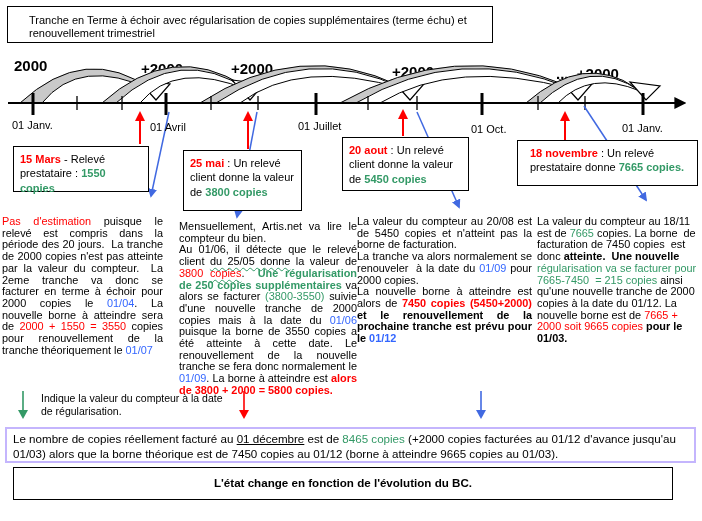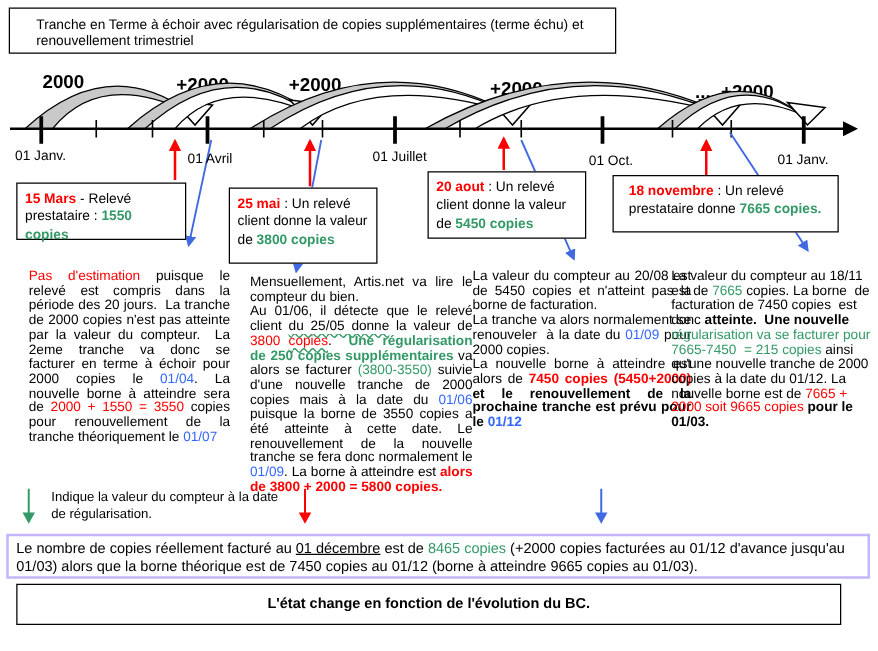--- a/index.html
+++ b/index.html
@@ -13,21 +13,21 @@
     font-size:11px;padding:7px 8px 16px 21px;line-height:1.2;
   }
   .arc-label{position:absolute;font-weight:bold;font-size:15px;letter-spacing:0px;}
   .date-label{position:absolute;font-size:11px;}
   .tl-svg{position:absolute;left:0;top:0;}
   .callout{
     position:absolute;border:1.6px solid #000;background:#fff;box-sizing:border-box;
     font-size:11px;line-height:1.3;padding:5px 6px;
   }
   .para{position:absolute;font-size:10.9px;line-height:11.7px;white-space:pre-wrap;}
-  .just{text-align:justify;margin-left:21px;}
+  .just{text-align:justify;}
   .legend-arrow{position:absolute;}
   .legend-text{position:absolute;font-size:10.5px;line-height:1.25;}
   .footer-box1{
     position:absolute;left:5px;top:427px;width:691px;height:36px;border:2px solid #c4b5fd;
     box-sizing:border-box;font-size:11.6px;line-height:1.32;padding:2px 6px;white-space:pre-wrap;
   }
   .footer-box2{
     position:absolute;left:13px;top:467px;width:660px;height:33px;border:1.5px solid #000;
     box-sizing:border-box;text-align:center;font-size:11.6px;line-height:29px;font-weight:bold;
   }
@@ -40,21 +40,21 @@
 </style>
 </head>
 <body>
 
 <div class="canvas">
 
   <div class="title-box">
     <span>Tranche en Terme  à échoir avec régularisation de copies supplémentaires  (terme échu) et renouvellement trimestriel</span>
   </div>
 
-  <div class="arc-label" style="left:14px;top:57px;margin-left:20px;">2000</div>
+  <div class="arc-label" style="left:14px;top:57px;">2000</div>
   <div class="arc-label" style="left:141px;top:60px;">+2000</div>
   <div class="arc-label" style="left:231px;top:60px;">+2000</div>
   <div class="arc-label" style="left:392px;top:63px;">+2000</div>
   <div class="arc-label" style="left:556px;top:65px;">.....+2000</div>
 
   <svg class="tl-svg" width="702" height="240" viewBox="0 0 702 240">
     <defs>
       <marker id="mBlack" viewBox="0 0 10 10" refX="8" refY="5" markerWidth="6" markerHeight="6" orient="auto">
           <path d="M0,0 L10,5 L0,10 z" fill="#000"></path>
         </marker>
@@ -129,21 +129,21 @@
 
   <div class="date-label" style="left:12px;top:119px;">01 Janv.</div>
   <div class="date-label" style="left:150px;top:121px;">01 Avril</div>
   <div class="date-label" style="left:298px;top:120px;">01 Juillet</div>
   <div class="date-label" style="left:471px;top:123px;">01 Oct.</div>
   <div class="date-label" style="left:622px;top:122px;">01 Janv.</div>
 
   <div class="callout" style="left:13px;top:146px;width:136px;height:46px;"><span class="seg-red seg-b">15 Mars</span><span> - Relevé prestataire : </span><span class="seg-green seg-b">1550 copies</span></div>
   <div class="callout" style="left:183px;top:150px;width:119px;height:61px;"><span class="seg-red seg-b">25 mai</span><span> : Un relevé client donne la valeur de </span><span class="seg-green seg-b">3800 copies</span></div>
   <div class="callout" style="left:342px;top:137px;width:127px;height:54px;"><span class="seg-red seg-b">20 aout</span><span> : Un relevé client donne la valeur de </span><span class="seg-green seg-b">5450 copies</span></div>
-  <div class="callout" style="left:490px;top:140px;width:181px;height:46px;padding-left:12px;"><span class="seg-red seg-b">18 novembre</span><span> : Un relevé prestataire donne </span><span class="seg-green seg-b">7665 copies.</span></div>
+  <div class="callout" style="left:517px;top:140px;width:181px;height:46px;padding-left:12px;"><span class="seg-red seg-b">18 novembre</span><span> : Un relevé prestataire donne </span><span class="seg-green seg-b">7665 copies.</span></div>
 
   <div class="para just" style="left:2px;top:216px;width:161px;"><span class="seg-red">Pas d'estimation</span><span> puisque le relevé est compris dans la période des 20 jours.  La tranche de 2000 copies n'est pas atteinte par la valeur du compteur.  La 2eme tranche va donc se facturer en terme à échoir pour 2000 copies le </span><span class="seg-blue">01/04</span><span>. La nouvelle borne à atteindre sera de </span><span class="seg-red">2000 + 1550 = 3550</span><span> copies pour renouvellement de la  tranche théoriquement le </span><span class="seg-blue">01/07</span></div>
   <div class="para just" style="left:179px;top:221px;width:178px;"><span>Mensuellement, Artis.net va lire le compteur du bien.
 Au 01/06, il détecte que le relevé client </span><span class="seg-wavy">du 25/05 donne</span><span> la valeur de </span><span class="seg-red">3800 </span><span class="seg-red seg-wavy">copies</span><span>.  </span><span class="seg-green seg-b">Une régularisation de 250 copies supplémentaires</span><span> va alors se facturer </span><span class="seg-green">(3800-3550)</span><span> suivie d'une nouvelle tranche de 2000 copies mais à la date du </span><span class="seg-blue">01/06</span><span> puisque la borne de 3550 copies a été atteinte à cette date. Le renouvellement de la nouvelle tranche se fera donc normalement le </span><span class="seg-blue">01/09</span><span>. La borne à atteindre est </span><span class="seg-red seg-b">alors de 3800 + 2000 = 5800 copies.</span></div>
   <div class="para just" style="left:357px;top:216px;width:175px;"><span>La valeur du compteur au 20/08 est de 5450 copies et n'atteint pas la borne de facturation.
 La tranche va alors normalement se renouveler  à la date du </span><span class="seg-blue">01/09</span><span> pour 2000 copies.
 La nouvelle borne à atteindre est alors de </span><span class="seg-red seg-b">7450 copies (5450+2000)</span><span class="seg-b"> et le renouvellement de la prochaine tranche est prévu pour le </span><span class="seg-blue seg-b">01/12</span></div>
   <div class="para" style="left:537px;top:216px;width:164px;"><span>La valeur du compteur au 18/11 est de </span><span class="seg-green">7665</span><span> copies. La borne  de facturation de 7450 copies  est donc </span><span class="seg-b">atteinte.  Une nouvelle </span><span class="seg-green">régularisation va se facturer pour 7665-7450  = 215 copies</span><span> ainsi qu'une nouvelle tranche de 2000 copies à la date du 01/12. La nouvelle borne est de </span><span class="seg-red">7665 + 2000 soit 9665 copies </span><span class="seg-b">pour le 01/03.</span></div>
 
   <svg class="legend-arrow" style="left:16px;top:390px;" width="14" height="30">

